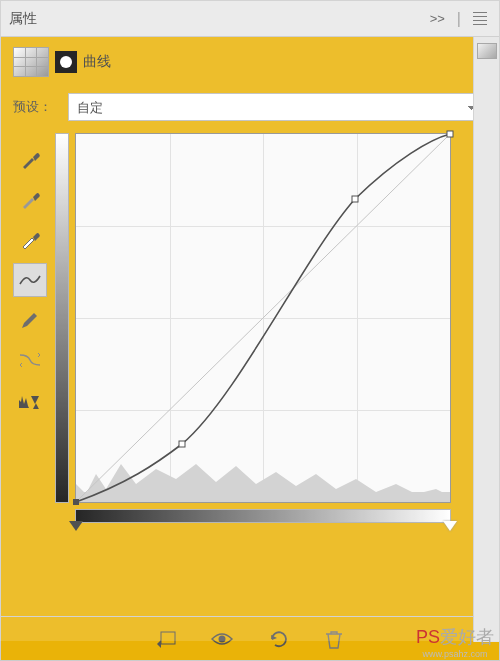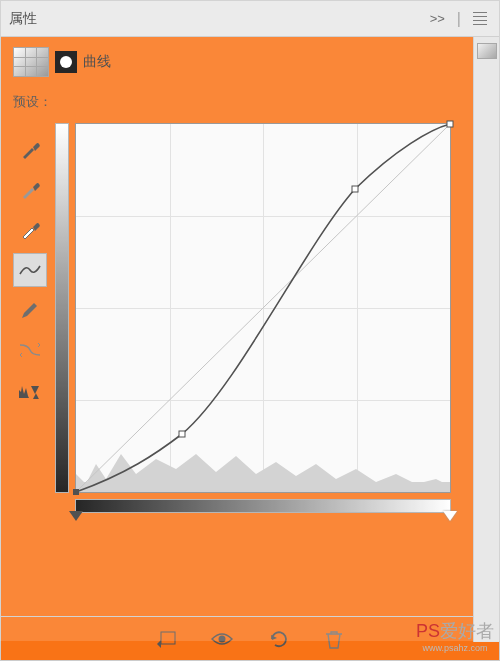--- a/index.html
+++ b/index.html
@@ -1,17 +1,17 @@
 <!DOCTYPE html>
 <html><head>
 <meta charset="utf-8">
 <style>
 *{margin:0;padding:0;box-sizing:border-box;font-family:"Microsoft YaHei",sans-serif}
 body{width:500px;height:661px;background:#f0f0f0;position:relative}
-.panel{width:500px;height:661px;background:#f97316;border:1px solid #ccc;position:relative}
+.panel{width:500px;height:661px;background:#eab308;border:1px solid #ccc;position:relative}
 .header{height:36px;background:#e8e8e8;border-bottom:1px solid #c8c8c8;display:flex;align-items:center;padding:0 8px}
 .header-title{font-size:14px;color:#333}
 .header-right{margin-left:auto;display:flex;align-items:center;gap:8px}
 .collapse-btn{font-size:13px;color:#555;cursor:pointer;padding:2px 4px}
 .menu-btn{cursor:pointer;padding:4px}
 .menu-lines{display:flex;flex-direction:column;gap:3px}
 .menu-lines span{width:14px;height:1px;background:#666;display:block}
 .adj-row{height:50px;display:flex;align-items:center;padding:0 12px;gap:6px}
 .grid-icon{width:36px;height:30px;border:1px solid #999;background:linear-gradient(#999,#999) 33% 0/1px 100% no-repeat,linear-gradient(#999,#999) 66% 0/1px 100% no-repeat,linear-gradient(#999,#999) 0 33%/100% 1px no-repeat,linear-gradient(#999,#999) 0 66%/100% 1px no-repeat,linear-gradient(135deg,#fff 0%,#888 100%)}
 .mask-icon{width:22px;height:22px;background:#000;display:flex;align-items:center;justify-content:center}
@@ -34,21 +34,21 @@
 .grid-v{position:absolute;top:0;bottom:0;width:1px;background:#ddd}
 .grid-h{position:absolute;left:0;right:0;height:1px;background:#ddd}
 .hgrad{position:absolute;left:20px;top:376px;width:376px;height:14px;background:linear-gradient(to right,#000,#fff);border:1px solid #aaa}
 .slider-b{position:absolute;left:14px;top:388px;width:0;height:0;border-left:7px solid transparent;border-right:7px solid transparent;border-top:10px solid #333}
 .slider-w{position:absolute;left:388px;top:388px;width:0;height:0;border-left:7px solid transparent;border-right:7px solid transparent;border-top:10px solid #fff;filter:drop-shadow(0 0 1px #888)}
 .footer{position:absolute;bottom:0;left:0;right:0;height:44px;border-top:1px solid #ccc;display:flex;align-items:center;justify-content:center;gap:20px}
 .footer-btn{width:36px;height:30px;display:flex;align-items:center;justify-content:center;cursor:pointer}
 .sidebar{position:absolute;right:0;top:36px;width:26px;height:605px;background:#e4e4e4;border-left:1px solid #ccc;display:flex;flex-direction:column;align-items:center;padding-top:6px;gap:8px}
 .side-icon{width:20px;height:16px;border:1px solid #999;background:linear-gradient(135deg,#eee,#999)}
 .proxy{position:absolute;left:0;top:0;width:100%;height:641px;background:rgba(255,255,255,0.15)}
-.watermark{position:absolute;right:6px;bottom:8px;font-size:18px;color:#aaa}
+.watermark{position:absolute;right:6px;bottom:2px;font-size:18px;color:#aaa}
 .watermark .red{color:#c33}
 svg{overflow:visible}
 </style>
 </head>
 <body>
 
 <div class="panel">
   <div class="header">
     <span class="header-title">属性</span>
     <div class="header-right">
@@ -66,20 +66,23 @@
   </div>
 
   <div class="adj-row">
     <div class="grid-icon"></div>
     <div class="mask-icon"></div>
     <span class="adj-label">曲线</span>
   </div>
 
   <div class="preset-row">
     <span class="preset-label">预设：</span>
+    <select class="preset-select">
+      <option>自定</option>
+    </select>
   </div>
 
 
   <div class="main">
     <div class="toolcol">
       <div class="tool">
           <svg width="22" height="22">
             <path d="M4 18 L13 9 L15 11 L6 20 Z M14 8 L17 5 Q19 3 20 5 Q22 7 19 9 L16 12" fill="#444"></path>
           </svg>
         </div>

